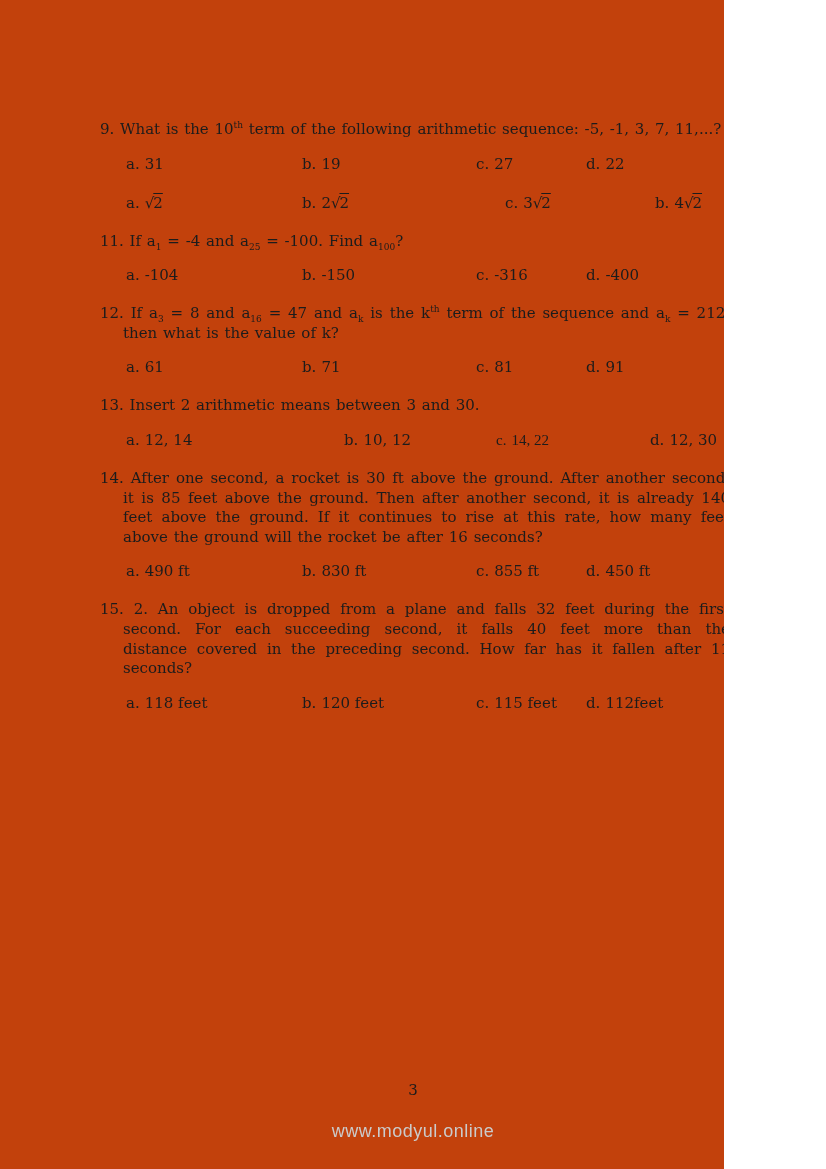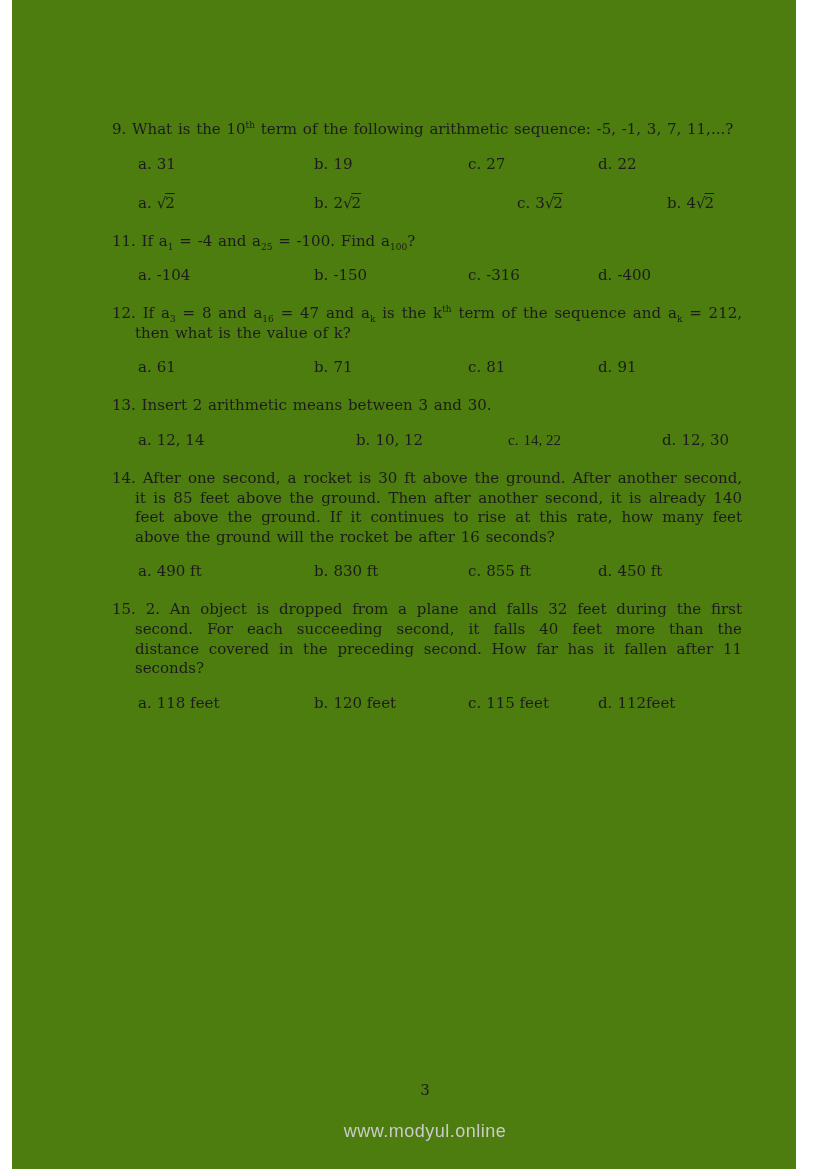--- a/index.html
+++ b/index.html
@@ -1,25 +1,24 @@
 <!DOCTYPE html>
 <html><head>
 <meta charset="utf-8">
 <title>Document</title>
 <style>
   html, body { margin: 0; padding: 0; background: #ffffff; }
   .page {
     position: relative;
-    width: 784px;
+    width: 724px;
     height: 1169px;
-    background: #4d7c0f;
+    background: #c2410c;
     font-family: "DejaVu Serif", "Liberation Serif", serif;
     color: #1c1c1c;
     overflow: hidden;
-    margin-left: 12px;
   }
   .content {
     position: absolute;
     left: 100px;
     top: 120px;
     width: 630px;
   }
   .qtext {
     margin: 0;
     font-size: 15px;
@@ -34,21 +33,21 @@
   .options {
     position: relative;
     height: 20px;
     margin: 14px 0 19px 0;
     font-size: 15px;
     line-height: 20px;
   }
   .opt { position: absolute; top: 0; white-space: nowrap; }
   .options .opt:nth-of-type(1) { left: 26px; }
   .options .opt:nth-of-type(2) { left: 202px; }
-  .options .opt:nth-of-type(3) { left: 356px; }
+  .options .opt:nth-of-type(3) { left: 376px; }
   .options .opt:nth-of-type(4) { left: 486px; }
   .options.wide-cd .opt:nth-of-type(3) { left: 405px; }
   .options.wide-cd .opt:nth-of-type(4) { left: 555px; }
   .options.spread .opt:nth-of-type(2) { left: 244px; }
   .options.spread .opt:nth-of-type(3) { left: 396px; font-family: Liberation Serif, serif; }
   .options.spread .opt:nth-of-type(4) { left: 550px; }
   .opt-value { margin-left: 5px; }
   sup, sub { font-size: 0.6em; line-height: 0; }
   .sqrt { white-space: nowrap; }
   .sqrt .radicand { text-decoration: overline; margin-left: -1px; }

